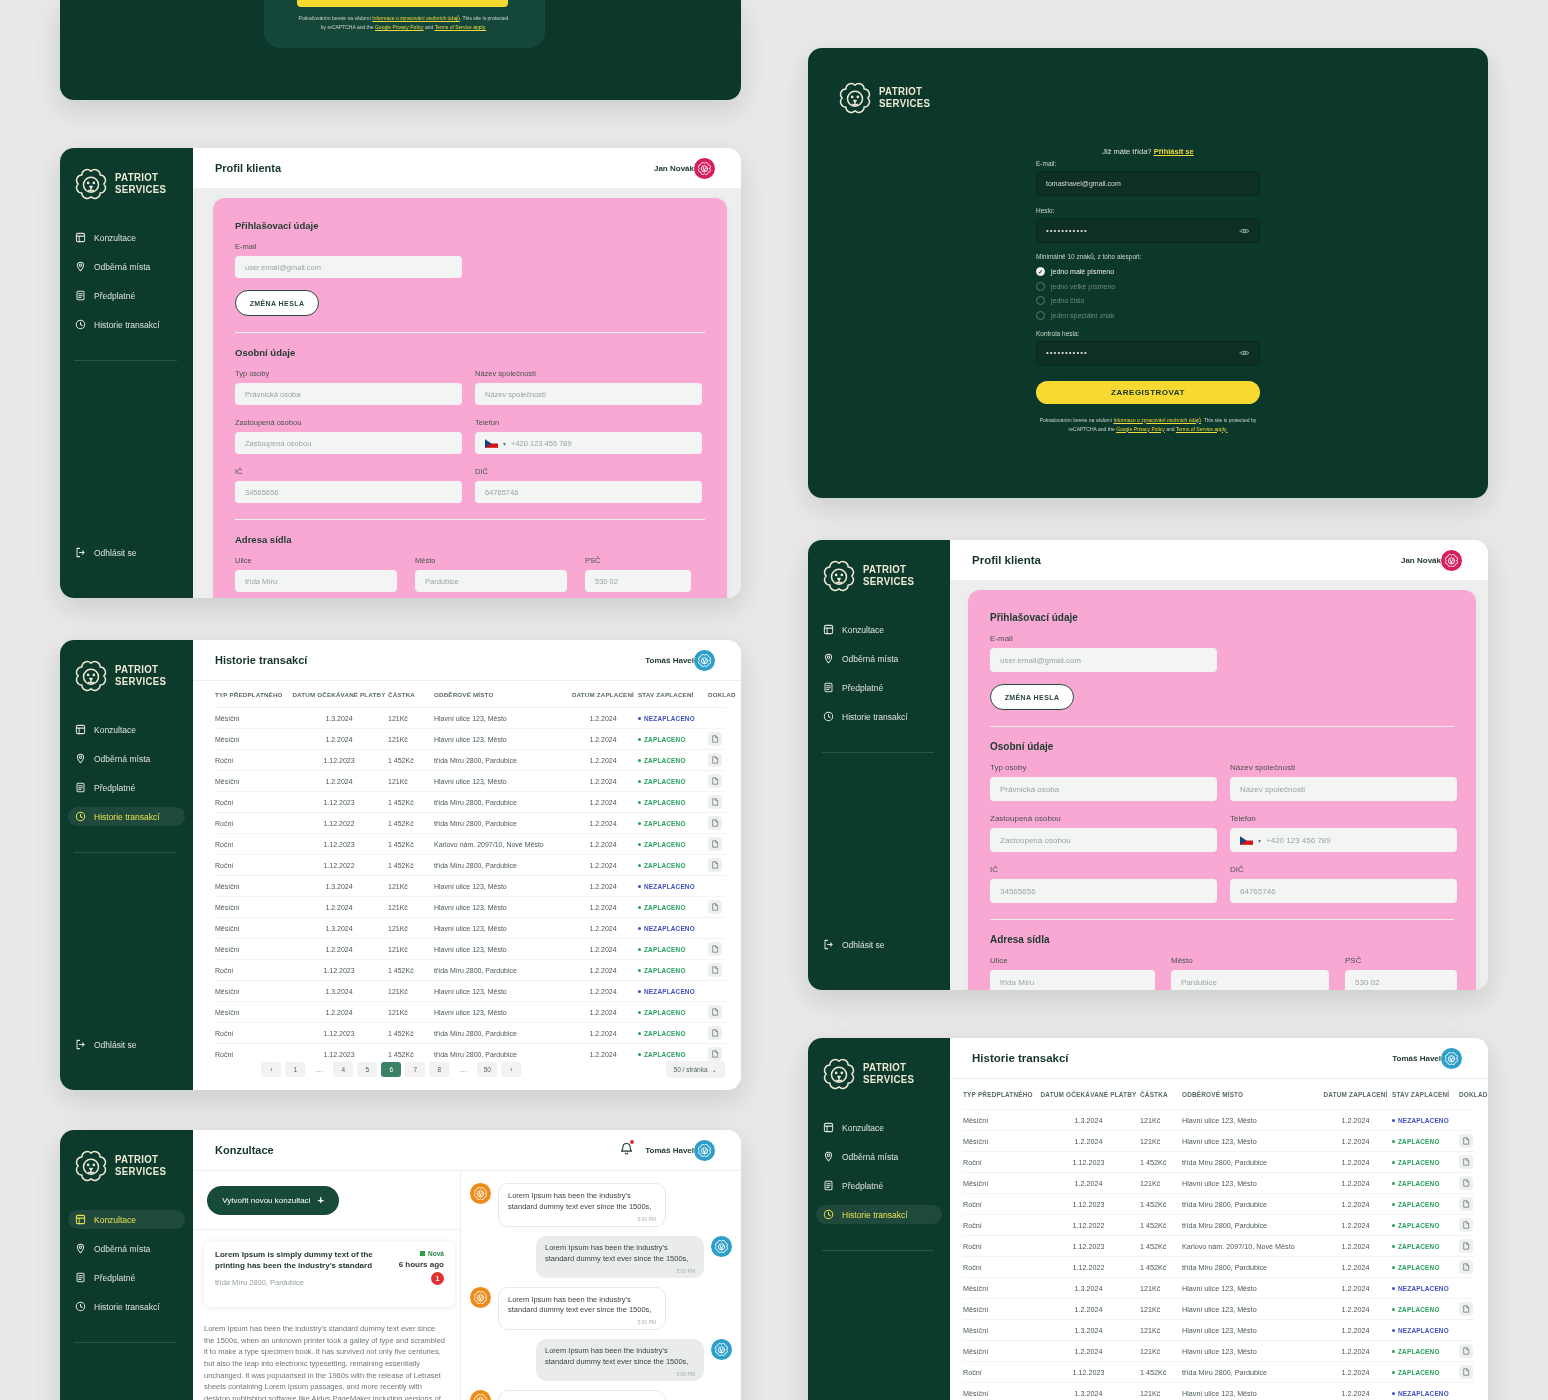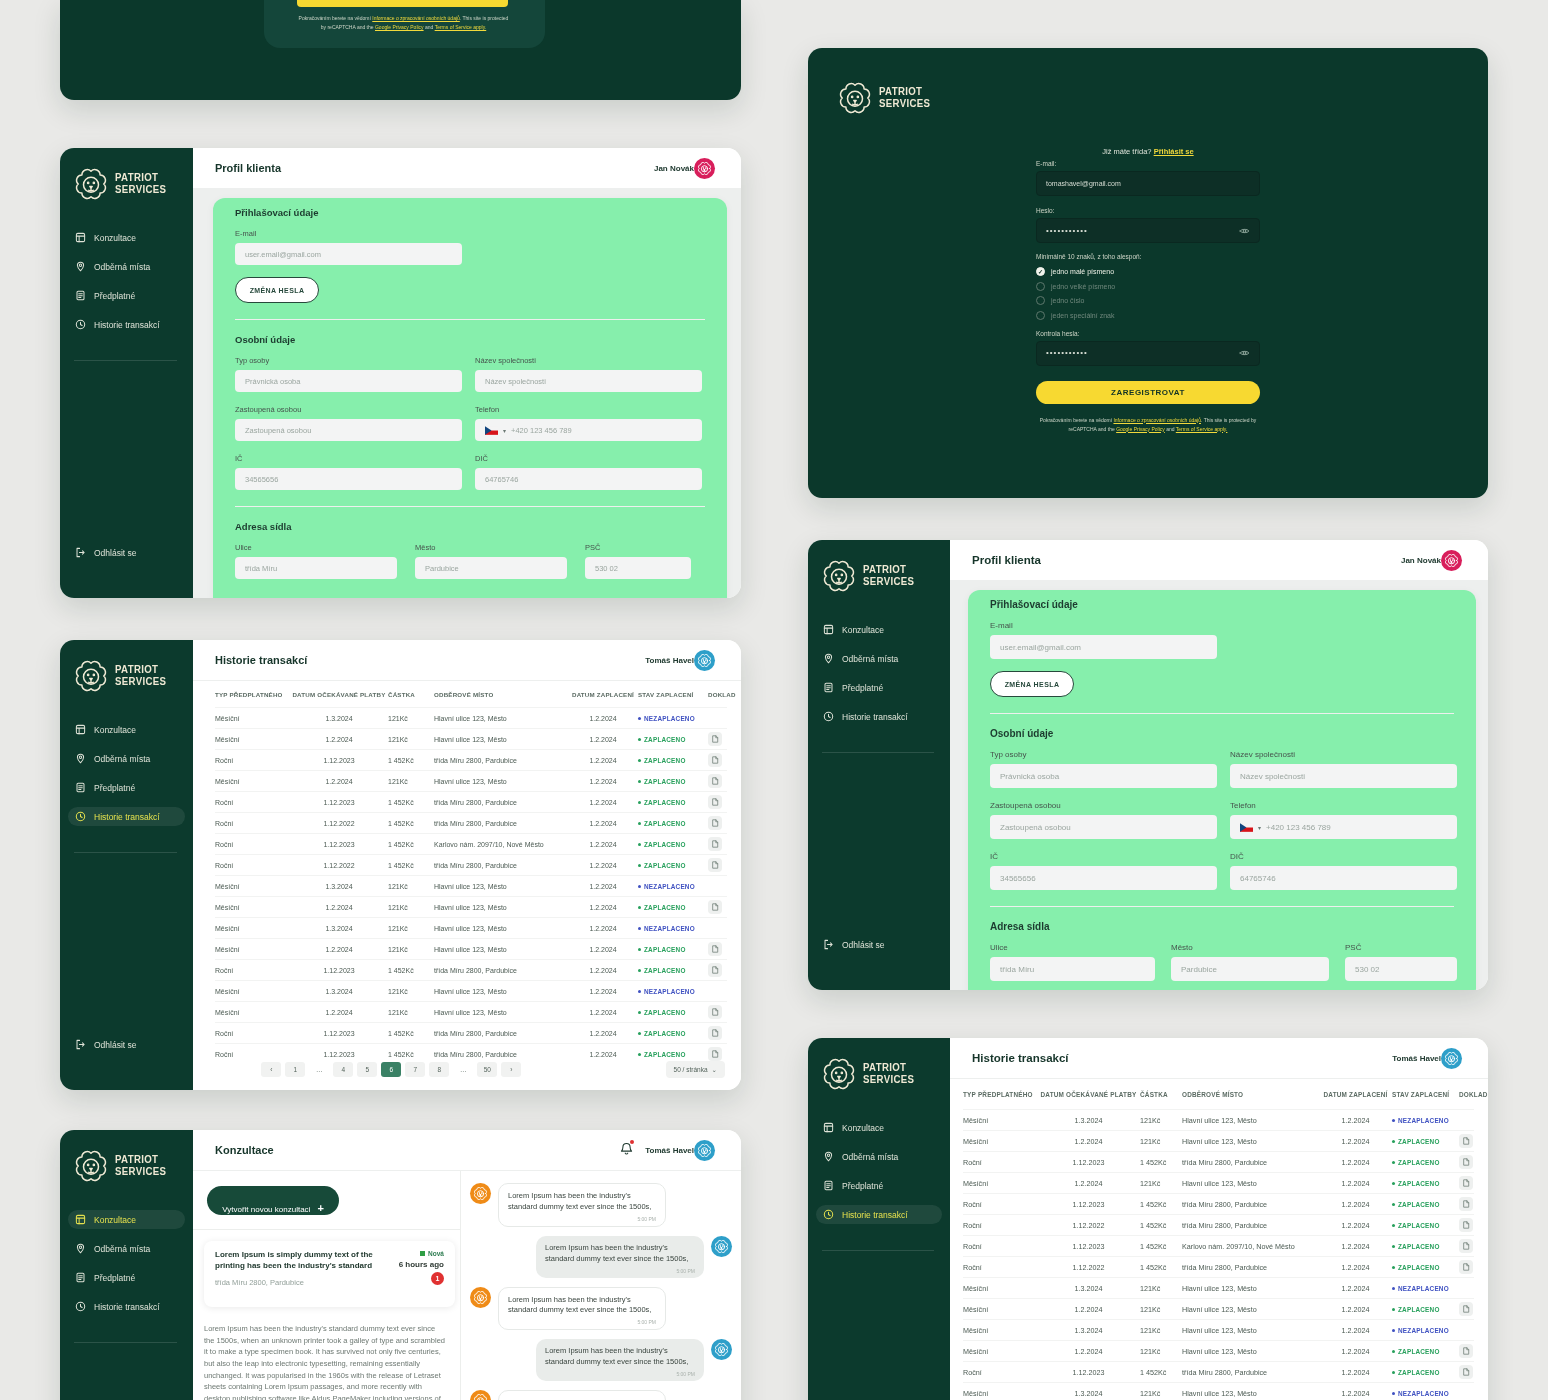--- a/index.html
+++ b/index.html
@@ -34,22 +34,22 @@
   .hd-user{font-size:8px;font-weight:bold;color:#223c32}
   .avatar{width:21px;height:21px;border-radius:50%;display:flex;align-items:center;justify-content:center;flex:none;cursor:pointer}
   .avatar svg{width:15px;height:15px}
   .avatar.pink{background:#d81e5b}.avatar.blue{background:#2e9fc9}.avatar.orange{background:#ef8b17}
   .bell{position:relative;color:#223c32;margin-right:12px;cursor:pointer}
   .bell .ic{width:13px;height:13px;stroke-width:1}
   .bell i{position:absolute;right:-1px;top:-1px;width:4px;height:4px;border-radius:50%;background:#e03131}
   
   .content{position:absolute;left:133px;top:41px;right:0;bottom:0;background:#edefee}
   .lg .content{left:142px}
-  .card-p{position:absolute;left:20px;top:9px;width:514px;height:700px;background:#86efac;border-radius:12px;
-          box-shadow:0 2px 8px rgba(0,0,0,.05);padding:7px 22px;box-sizing:border-box}
+  .card-p{position:absolute;left:20px;top:9px;width:514px;height:700px;background:#f9a8d4;border-radius:12px;
+          box-shadow:0 2px 8px rgba(0,0,0,.05);padding:20px 22px;box-sizing:border-box}
   .lg .card-p{left:18px;width:508px}
   .sec-t{font-size:9.5px;font-weight:bold;color:#1c3b2f;margin:2px 0 11px}
   .lg .sec-t{font-size:10px}
   .flab{display:block;font-size:7.5px;color:#46544d;margin:0 0 5px}
   .lg .flab{font-size:8px}
   .inp{height:22px;background:#f3f4f4;border-radius:4px;display:flex;align-items:center;gap:5px;
        padding:0 10px;font-size:7.5px;color:#9ba6a0;box-sizing:border-box;cursor:text}
   .lg .inp{height:24px;font-size:8px}
   .w1{width:227px}
   .btn-outline{margin-top:12px;height:24px;width:82px;border:1.2px solid #27493c;border-radius:13px;display:flex;
@@ -82,21 +82,21 @@
          display:flex;align-items:center;justify-content:center;cursor:pointer}
   .pchip.active{background:#3a8165;color:#fff}
   .pchip.dots{background:transparent}
   .perpage{height:17px;padding:0 8px;border-radius:4px;background:#f1f2f1;font-size:6.5px;color:#55645c;
            display:flex;align-items:center;gap:4px;cursor:pointer}
   
   .cons{position:absolute;left:133px;right:0;top:41px;bottom:0;background:#fff}
   .vdiv{position:absolute;left:267px;top:0;bottom:0;width:1px;background:#eceeec}
   .hdiv{position:absolute;left:0;top:58px;width:267px;height:1px;background:#eceeec}
   .btn-new{position:absolute;left:14px;top:15px;height:29px;width:132px;background:#174a39;border-radius:15px;color:#fff;
-           font-size:8px;display:flex;align-items:flex-end;justify-content:center;gap:7px;cursor:pointer;border:none}
+           font-size:8px;display:flex;align-items:center;justify-content:center;gap:7px;cursor:pointer;border:none}
   .btn-new .plus{font-size:11px;font-weight:bold;line-height:1}
   .conv-card{position:absolute;left:11px;top:70px;width:251px;height:66px;background:#fff;border-radius:8px;
              box-shadow:0 1px 7px rgba(0,0,0,.09);padding:9px 11px;box-sizing:border-box;display:flex;justify-content:space-between;cursor:pointer}
   .cc-title{font-size:8px;font-weight:bold;color:#223a30;line-height:1.35;width:158px}
   .cc-addr{font-size:7.5px;color:#93a09a;margin-top:6px}
   .cc-right{display:flex;flex-direction:column;align-items:flex-end;gap:3px}
   .cc-new{display:flex;align-items:center;gap:3px;font-size:6.5px;font-weight:bold;color:#2f7d52}
   .cc-new i{width:5px;height:5px;background:#2f9e44;display:inline-block}
   .cc-time{font-size:8px;font-weight:bold;color:#303b35}
   .cc-badge{width:13px;height:13px;border-radius:50%;background:#e03131;color:#fff;font-size:7px;font-weight:bold;

